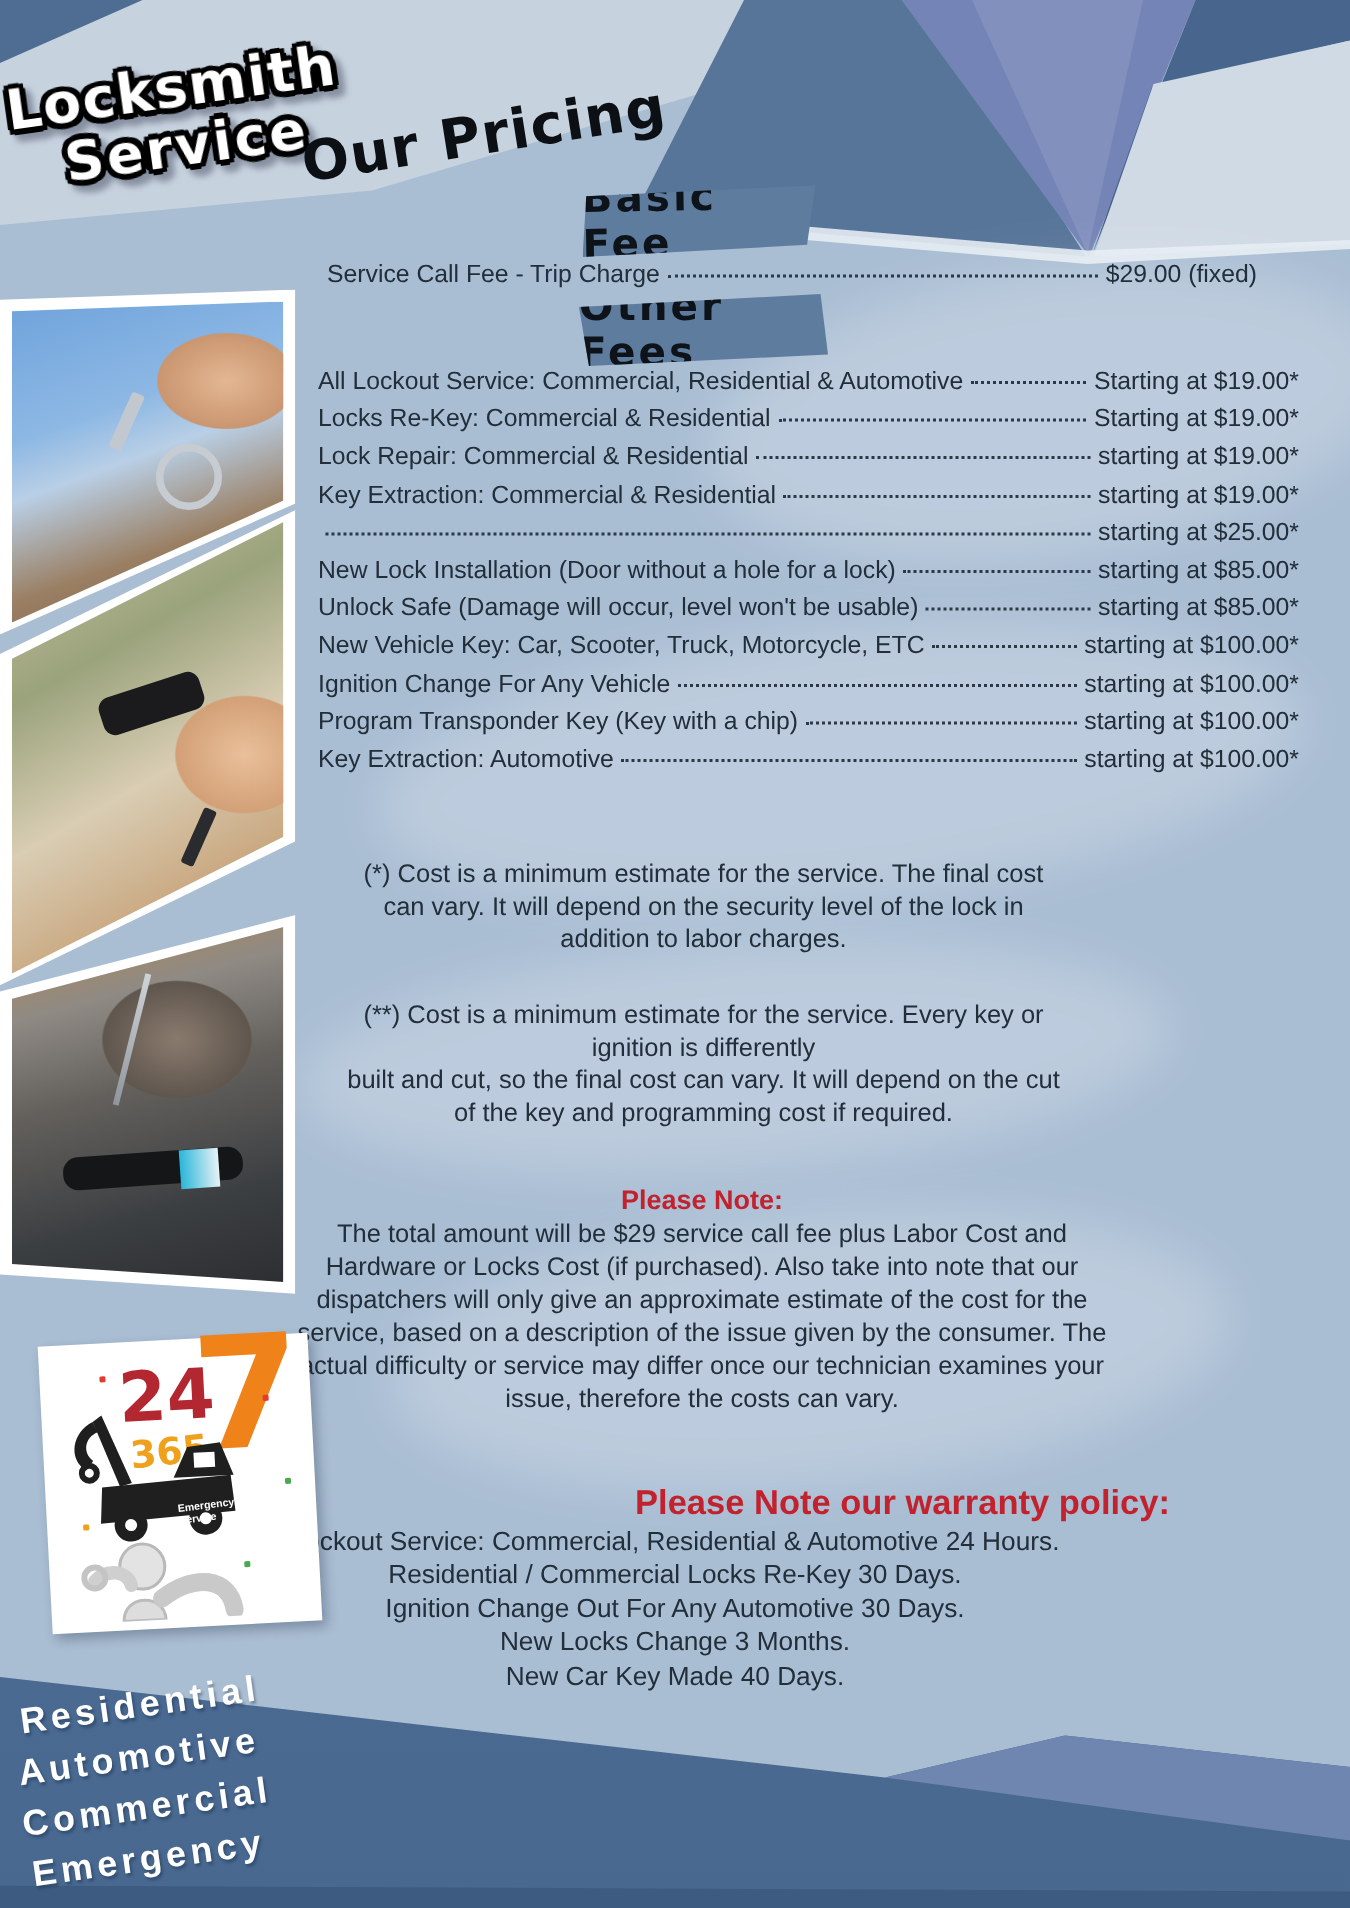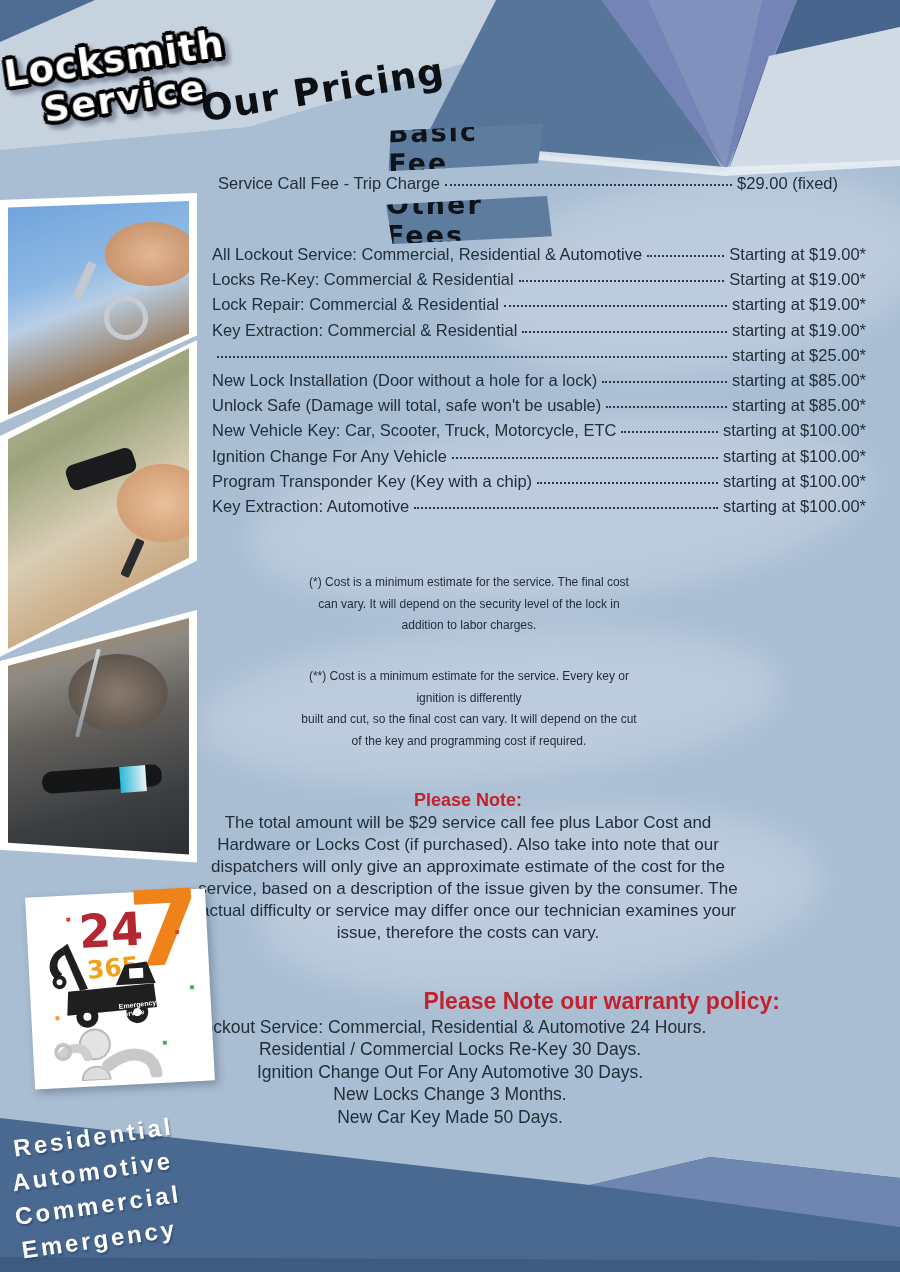--- a/index.html
+++ b/index.html
@@ -55,21 +55,21 @@
   .plaque-other{left:386px;top:196px;width:166px;height:48px;clip-path:polygon(0% 18%,97% 0%,100% 84%,4% 100%);}
   .plaque span{font-family:"DejaVu Sans",sans-serif;font-weight:800;font-size:27px;letter-spacing:2px;color:#0d1319;}
   
   .fee-row{display:flex;align-items:baseline;font-size:16.5px;}
   .fee-row .leader{flex:1;border-bottom:2px dotted #2b3845;margin:0 5px;transform:translateY(-3px);}
   .fee-row .price{white-space:nowrap;}
   .basic-row{left:218px;top:174px;width:620px;}
   .rows{left:212px;top:245px;width:654px;}
   .rows .fee-row{height:25.2px;text-align:right;}
   
-  .note{white-space:pre-line;text-align:center;font-size:12px;line-height:21.5px;}
+  .note{white-space:pre-line;text-align:center;font-size:17px;line-height:21.5px;}
   .note-star{left:163px;top:572px;width:612px;}
   .note-dstar{left:163px;top:666px;width:612px;}
   .red{color:#c2222e;font-weight:bold;}
   .pn-title{left:138px;top:790px;width:660px;text-align:center;font-size:18px;}
   .pn-body{left:138px;top:812px;width:660px;white-space:pre-line;text-align:center;font-size:17px;line-height:22px;}
   .wr-title{left:120px;top:988px;width:660px;text-align:right;font-size:23px;}
   .wr-lines{left:120px;top:1016px;width:660px;text-align:center;font-size:17.5px;line-height:22.4px;}
   
   .badge{left:30px;top:893px;width:180px;height:192px;background:#fff;transform:rotate(-3deg);
     box-shadow:3px 4px 8px rgba(20,35,55,.3);}
@@ -174,21 +174,21 @@
     <div class="fee-row">
         <span class="leader"></span>
         <span class="price">starting at $25.00*</span>
       </div>
     <div class="fee-row">
         <span>New Lock Installation (Door without a hole for a lock)</span>
         <span class="leader"></span>
         <span class="price">starting at $85.00*</span>
       </div>
     <div class="fee-row">
-        <span>Unlock Safe (Damage will total, safe won't be usable)</span>
+        <span>Unlock Safe (Damage will occur, level won't be usable)</span>
         <span class="leader"></span>
         <span class="price">starting at $85.00*</span>
       </div>
     <div class="fee-row">
         <span>New Vehicle Key: Car, Scooter, Truck, Motorcycle, ETC</span>
         <span class="leader"></span>
         <span class="price">starting at $100.00*</span>
       </div>
     <div class="fee-row">
         <span>Ignition Change For Any Vehicle</span>
@@ -222,21 +222,21 @@
 service, based on a description of the issue given by the consumer. The
 actual difficulty or service may differ once our technician examines your
 issue, therefore the costs can vary.</div>
 
   <div class="abs wr-title red">Please Note our warranty policy:</div>
   <div class="abs wr-lines">
     <div>Lockout Service: Commercial, Residential &amp; Automotive 24 Hours.</div>
     <div>Residential / Commercial Locks Re-Key 30 Days.</div>
     <div>Ignition Change Out For Any Automotive 30 Days.</div>
     <div>New Locks Change 3 Months.</div>
-    <div>New Car Key Made 50 Days.</div>
+    <div>New Car Key Made 40 Days.</div>
   </div>
 
   <div class="abs badge">
     <div class="seven">7</div>
     <div class="day">24</div>
     <div class="year">365</div>
     <svg width="170" height="186" viewBox="0 0 170 186" style="position:absolute;left:0;top:0;">
 
       <g fill="#1f1f1f">
         <path d="M38,96 L124,92 L126,116 L36,120 Z"></path>

